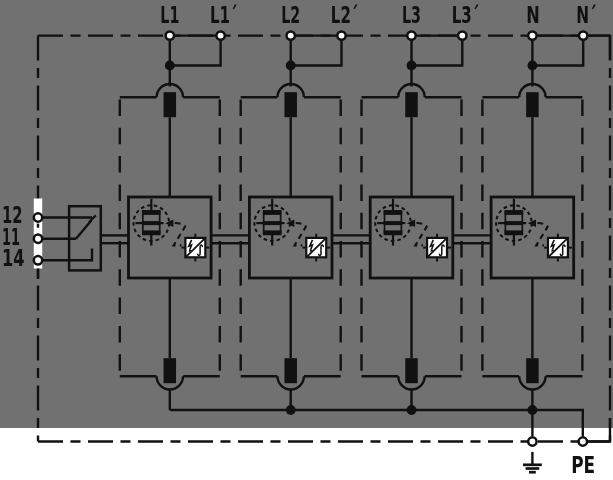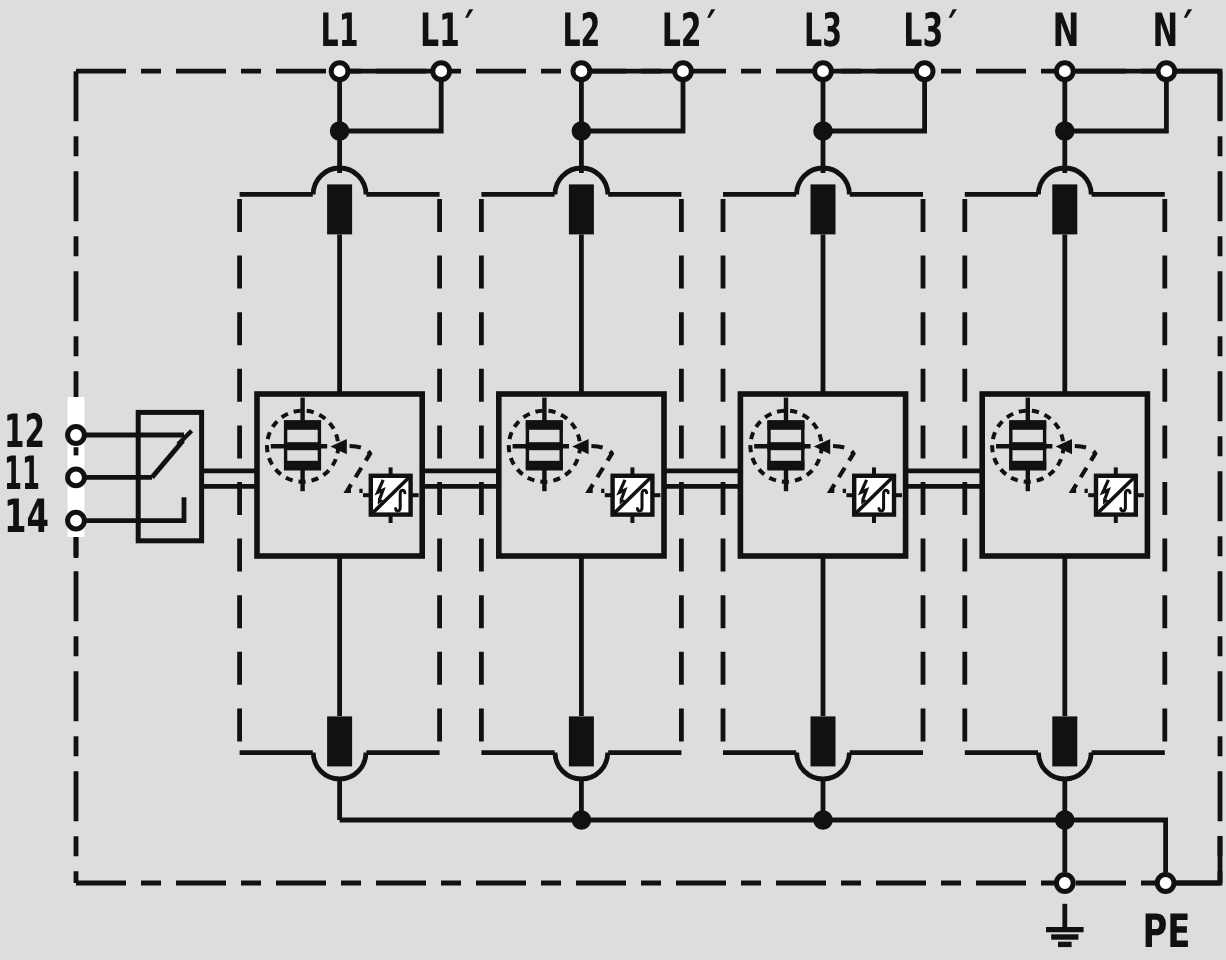--- a/index.html
+++ b/index.html
@@ -6,22 +6,22 @@
     margin: 0;
     padding: 0;
     background: #ffffff;
     width: 613px;
     height: 480px;
     overflow: hidden;
   }
   #stage {
     position: relative;
     width: 613px;
-    height: 480px;
-    background: #bef264;
+    height: 428px;
+    background: #d946ef;
     font-family: "DejaVu Sans", "Liberation Sans", sans-serif;
     filter: grayscale(1);
   }
   svg { display: block; }
   .lbl {
     font-family: "DejaVu Sans", "Liberation Sans", sans-serif;
     font-size: 23px;
     font-weight: bold;
     fill: #111111;
   }

